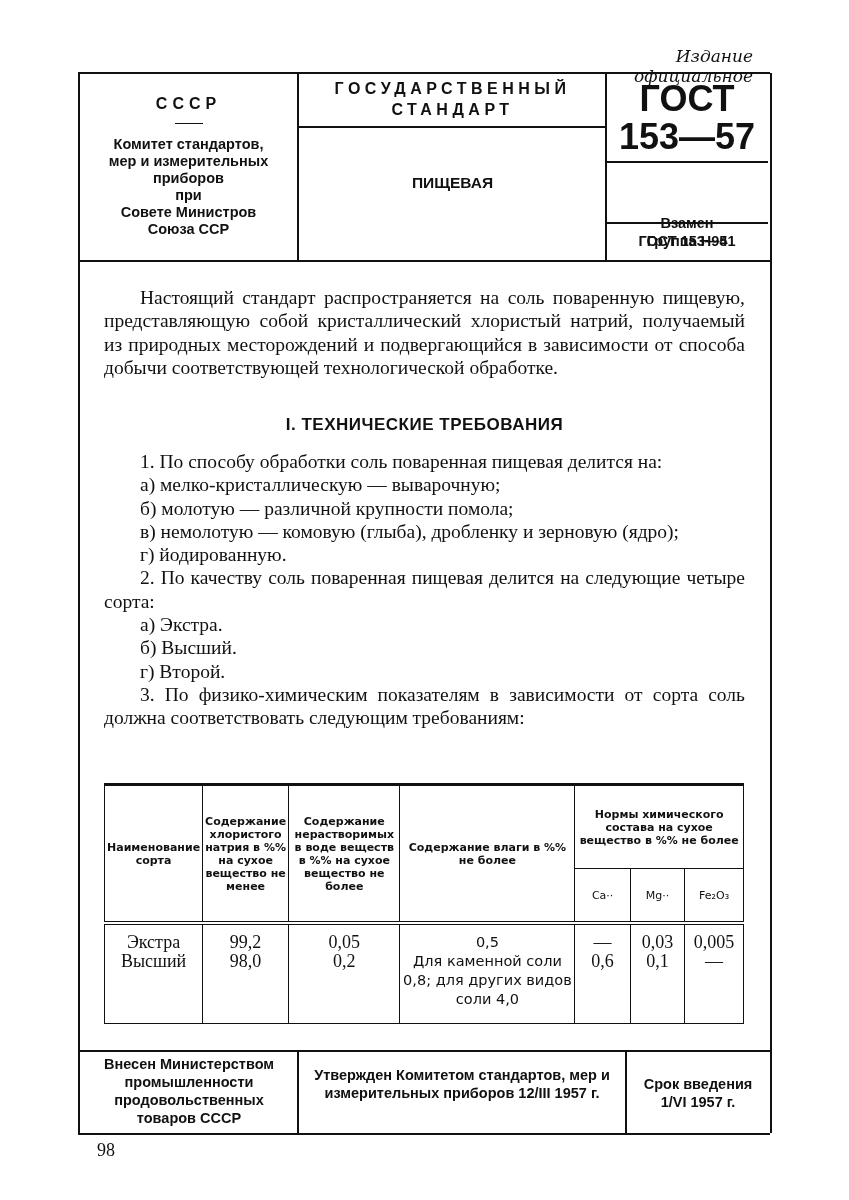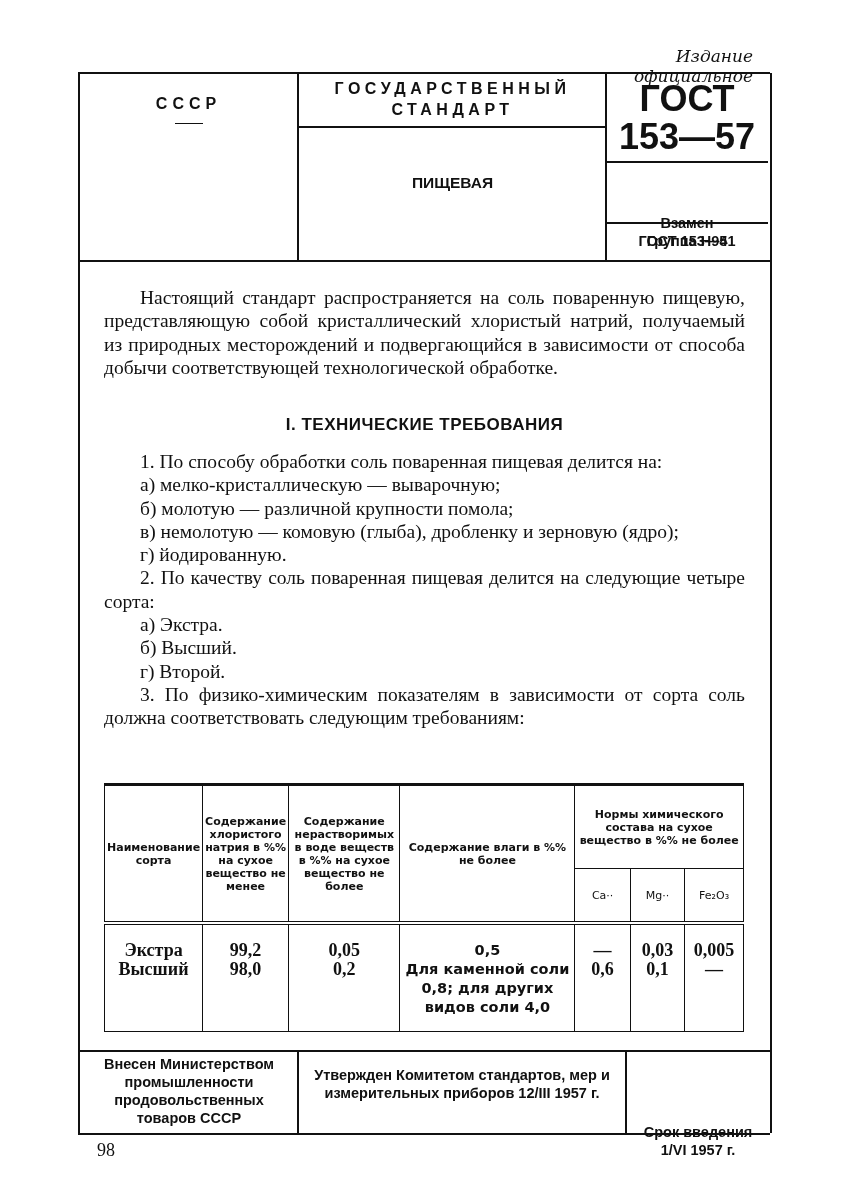--- a/index.html
+++ b/index.html
@@ -32,22 +32,22 @@
   .p-indent { text-indent: 36px; }
   .section-title { left: 104px; top: 415px; width: 641px; text-align: center; font-weight: bold;
                    font-family: "Liberation Sans", sans-serif; font-size: 17px; letter-spacing: 0.5px; }
   .item { padding-left: 36px; }
   
   table.spec { position: absolute; left: 104px; top: 783px; width: 640px; border-collapse: collapse;
                font-family: "DejaVu Sans", sans-serif; font-size: 11px; }
   table.spec td, table.spec th { border-left: 1px solid #111; border-right: 1px solid #111; padding: 0 2px; text-align: center; vertical-align: middle; font-weight: bold; line-height: 13px; }
   table.spec thead tr.r1 th { border-top: 3px solid #111; }
   table.spec thead th.sub { border-top: 1px solid #111; height: 52px; font-weight: normal; }
-  table.spec tbody td { font-family: "Liberation Serif", serif; font-weight: bold; font-size: 18px; line-height: 19px;
-                        vertical-align: top; padding-top: 16px; height: 90px; border-top: 4px double #111; border-bottom: 1px solid #111; }
+  table.spec tbody td { font-family: "Liberation Serif", serif; font-weight: normal; font-size: 18px; line-height: 19px;
+                        vertical-align: top; padding-top: 8px; height: 90px; border-top: 4px double #111; border-bottom: 1px solid #111; }
   table.spec tbody td.moist { font-family: "DejaVu Sans", sans-serif; font-size: 14.5px; line-height: 19px; }
   
   .foot { top: 1055px; font-family: "Liberation Sans", sans-serif; font-weight: bold; font-size: 14.5px; line-height: 18px; text-align: center; }
   .page-num { left: 97px; top: 1140px; font-size: 18px; }
 </style>
 </head>
 <body>
 
 <div class="abs edition">Издание официальное</div>
 
@@ -56,20 +56,28 @@
 <div class="abs hline" style="left:78px;top:260px;width:692px;"></div>
 <div class="abs vline" style="left:297px;top:73px;height:187px;"></div>
 <div class="abs vline" style="left:605px;top:73px;height:187px;"></div>
 <div class="abs hline" style="left:299px;top:126px;width:306px;"></div>
 <div class="abs hline" style="left:607px;top:161px;width:161px;"></div>
 <div class="abs hline" style="left:607px;top:222px;width:161px;"></div>
 
 <div class="abs hdr-left">
   <div class="ussr">СССР</div>
   <div class="dash"></div>
+  <div class="committee">
+    <div>Комитет стандартов,</div>
+    <div>мер и измерительных</div>
+    <div>приборов</div>
+    <div>при</div>
+    <div>Совете Министров</div>
+    <div>Союза ССР</div>
+  </div>
 </div>
 
 <div class="abs hdr-mid-top">
   <div>ГОСУДАРСТВЕННЫЙ</div>
   <div>СТАНДАРТ</div>
 </div>
 <div class="abs hdr-mid-bot">
   <div>ПИЩЕВАЯ</div>
 </div>
 
@@ -143,15 +151,15 @@
     </tr>
   </tbody>
 </table>
 
 <div class="abs hline" style="left:78px;top:1050px;width:692px;"></div>
 <div class="abs hline" style="left:78px;top:1133px;width:692px;"></div>
 <div class="abs vline" style="left:297px;top:1052px;height:81px;"></div>
 <div class="abs vline" style="left:625px;top:1052px;height:81px;"></div>
 <div class="abs foot" style="left:84px;width:210px;">Внесен Министерством промышленности продовольственных товаров СССР</div>
 <div class="abs foot" style="left:303px;width:318px;top:1066px;">Утвержден Комитетом стандартов, мер и измерительных приборов 12/III 1957 г.</div>
-<div class="abs foot" style="left:630px;width:136px;top:1075px;margin-top:48px;">Срок введения 1/VI 1957 г.</div>
+<div class="abs foot" style="left:630px;width:136px;top:1075px;">Срок введения 1/VI 1957 г.</div>
 
 <div class="abs page-num">98</div>
 
 </body></html>

